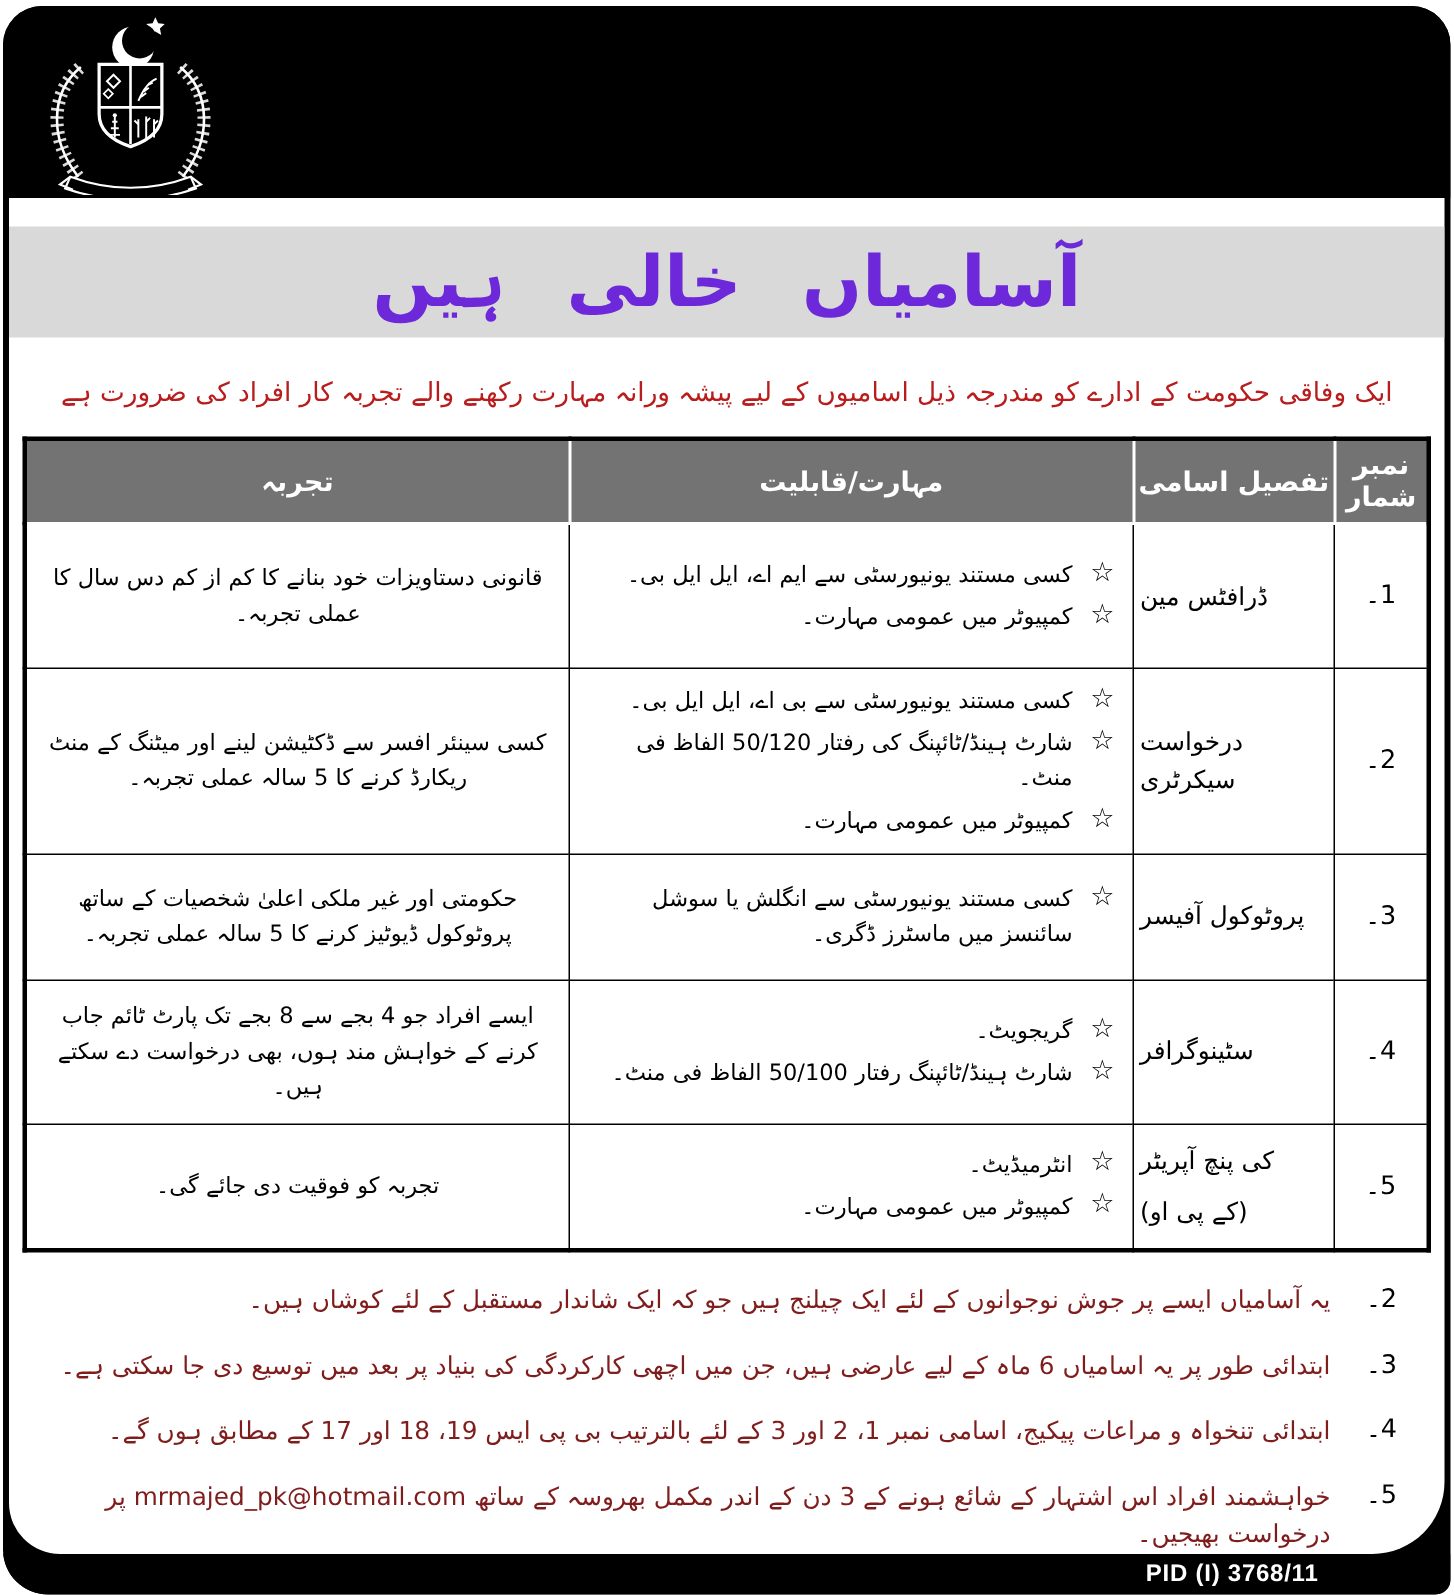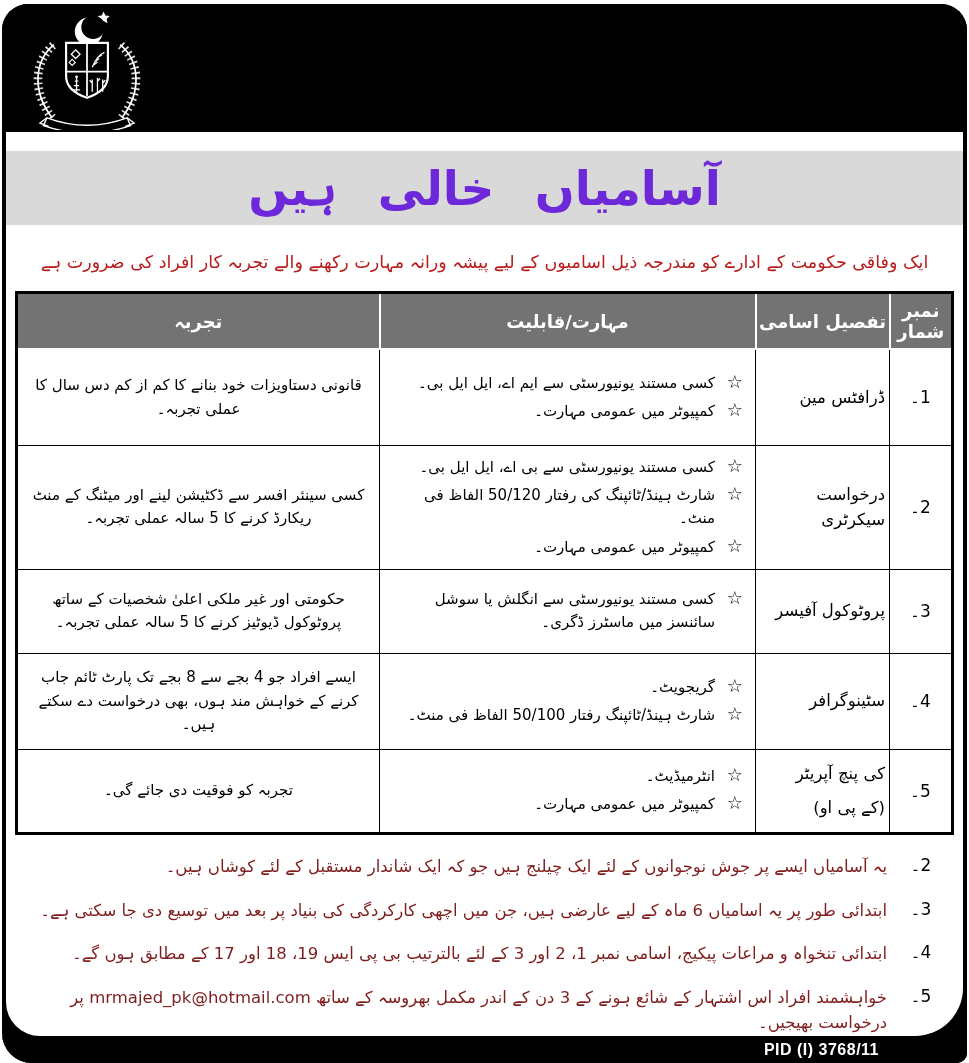--- a/index.html
+++ b/index.html
@@ -21,21 +21,21 @@
   table.jobs{direction:rtl;border-collapse:collapse;table-layout:fixed;width:936px;
     margin:16px auto 0 auto;border:3px solid #000;}
   col.c-serial{width:63px;} col.c-post{width:134px;} col.c-skills{width:376px;} col.c-exp{width:363px;}
   thead th{background:#737373;color:#fff;font-size:18px;font-weight:bold;height:52px;
     border:2px solid #fff;}
   tbody td{border:1.5px solid #000;vertical-align:middle;font-size:15px;color:#000;line-height:1.55;}
   tbody tr:nth-child(1){height:96px;} tbody tr:nth-child(2){height:102px;}
   tbody tr:nth-child(3){height:84px;} tbody tr:nth-child(4){height:96px;}
   tbody tr:nth-child(5){height:84px;}
   td.serial{text-align:center;font-size:17px;}
-  td.post{text-align:right;font-size:16.5px;padding:2px 4px;}
+  td.post{text-align:left;font-size:16.5px;padding:2px 4px;}
   td.post .post-sub{margin-top:8px;}
   td.skills{padding:5px 8px 5px 6px;}
   .skill{position:relative;padding-right:32px;text-align:right;margin:5px 0;}
   .skill .star{position:absolute;right:4px;top:-1px;font-size:18px;line-height:1.2;}
   td.exp{text-align:center;padding:4px 10px;margin-top:31px;}
   
   .notes{direction:rtl;margin:20px 14px 0 18px;}
   .note{display:flex;align-items:flex-start;margin-bottom:19px;}
   .note-num{flex:none;width:56px;text-align:center;font-size:17px;color:#000;}
   .note-text{flex:1;text-align:right;font-size:16.5px;color:#7f1d1d;line-height:1.5;padding:0 6px;}

